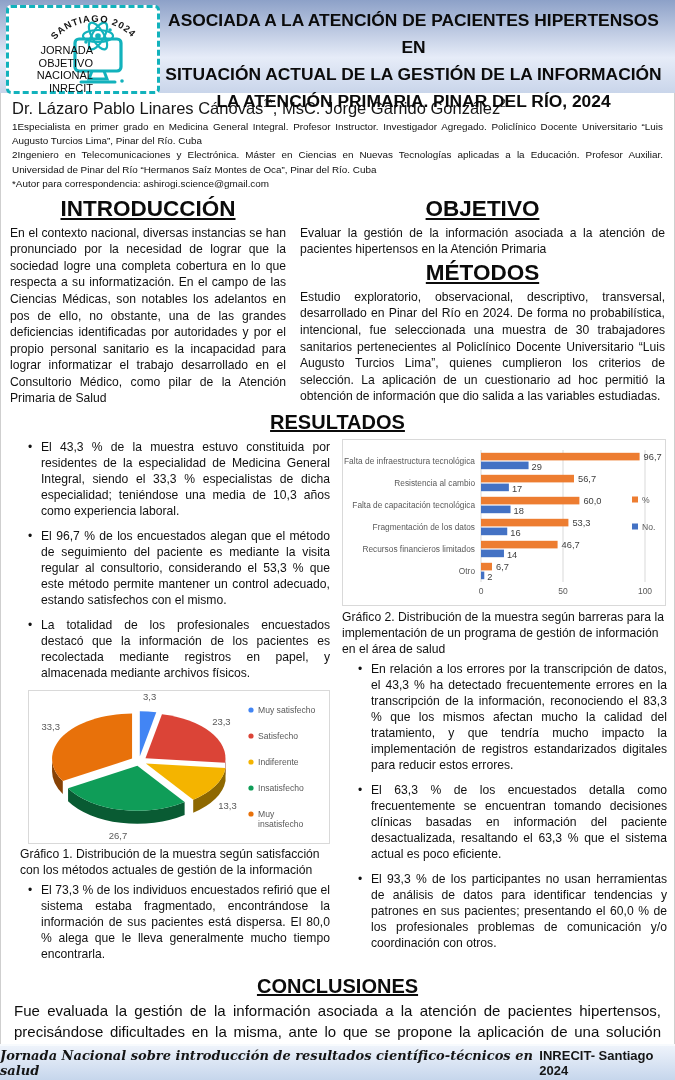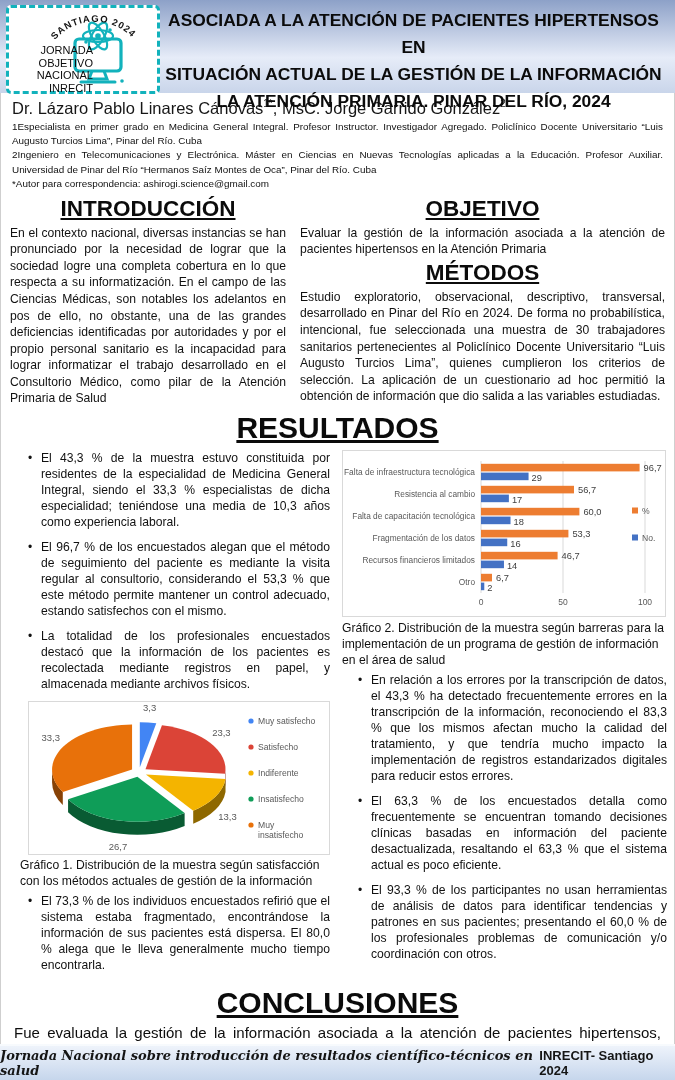--- a/index.html
+++ b/index.html
@@ -19,21 +19,21 @@
   
   .authors{padding:5px 12px 1px 12px;font-size:16.5px;color:#161616;}
   .authors sup{font-size:10px;}
   .affils{margin:1px 12px 0 12px;padding:0;list-style:none;font-size:9.9px;line-height:14.4px;
           text-align:justify;color:#101010;}
   
   .cols{display:flex;gap:14px;padding:2px 10px 0 10px;}
   .col-l{flex:0 0 276px;}
   .col-r{flex:1 1 auto;min-width:0;}
   h2{margin:2px 0 3px 0;text-align:center;font-size:22.5px;letter-spacing:0;color:#0b0b0b;text-decoration:underline;}
-  h2.big{font-size:30px;margin-top:4px;}
+  h2.big{font-size:20px;margin-top:4px;}
   .body-text{margin:0;font-size:12.15px;line-height:16.6px;text-align:justify;}
   
   .rescols{display:flex;gap:12px;padding:0 8px 0 12px;}
   .res-l{flex:0 0 318px;}
   .res-r{flex:1 1 auto;min-width:0;}
   ul.bullets{margin:2px 0 0 0;padding:0 0 0 16px;list-style:none;}
   ul.bullets li{position:relative;padding-left:13px;margin-bottom:9px;
                 font-size:12.15px;line-height:16px;text-align:justify;}
   ul.bullets li::before{content:"\2022";position:absolute;left:0;top:0;font-size:12px;}
   .chart-panel{background:#fff;border:1px solid #d9d9d9;}

